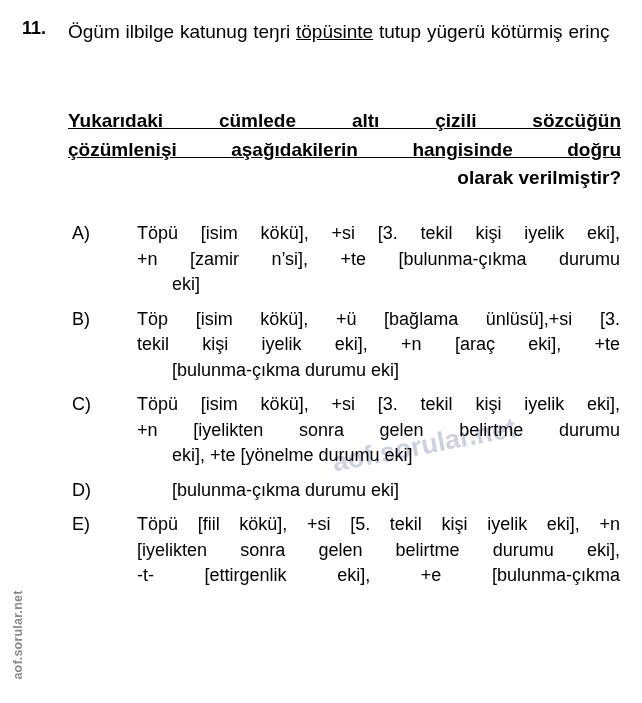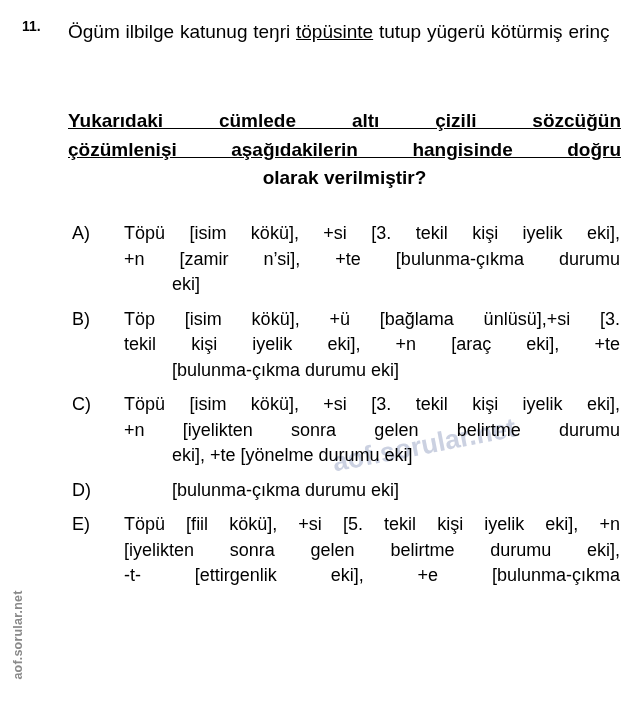--- a/index.html
+++ b/index.html
@@ -67,21 +67,21 @@
   .stem-row {
     display: block;
     position: relative;
     padding-left: 68px;
     padding-right: 20px;
   }
   .q-number {
     position: absolute;
     left: 22px;
     top: 1px;
-    font-size: 14px;
+    font-size: 18px;
     font-weight: bold;
     letter-spacing: 0px;
   }
   .stem-text {
     font-size: 19px;
     line-height: 29px;
     text-align: left;
     word-spacing: 0.5px;
   }
   .stem-text u {
@@ -104,21 +104,21 @@
   }
   .prompt > span {
     display: block;
   }
   .prompt .justify-line {
     text-align: justify;
     text-align-last: justify;
     text-decoration: underline;
   }
   .prompt .last-line {
-    text-align: center;
+    text-align: right;
   }
 
   
   .options {
     position: absolute;
     left: 0;
     top: 221px;
     width: 642px;
   }
   .option {
@@ -137,20 +137,21 @@
   .option-text {
     font-size: 18px;
     line-height: 25.5px;
     text-align: justify;
     text-justify: inter-word;
   }
   .option-text .jline {
     display: block;
     text-align: justify;
     text-align-last: justify;
+    margin-left: 13px;
   }
   .option-text .lline {
     display: block;
     text-align: left;
     margin-left: 48px;
   }
 </style>
 </head>
 <body>
 

